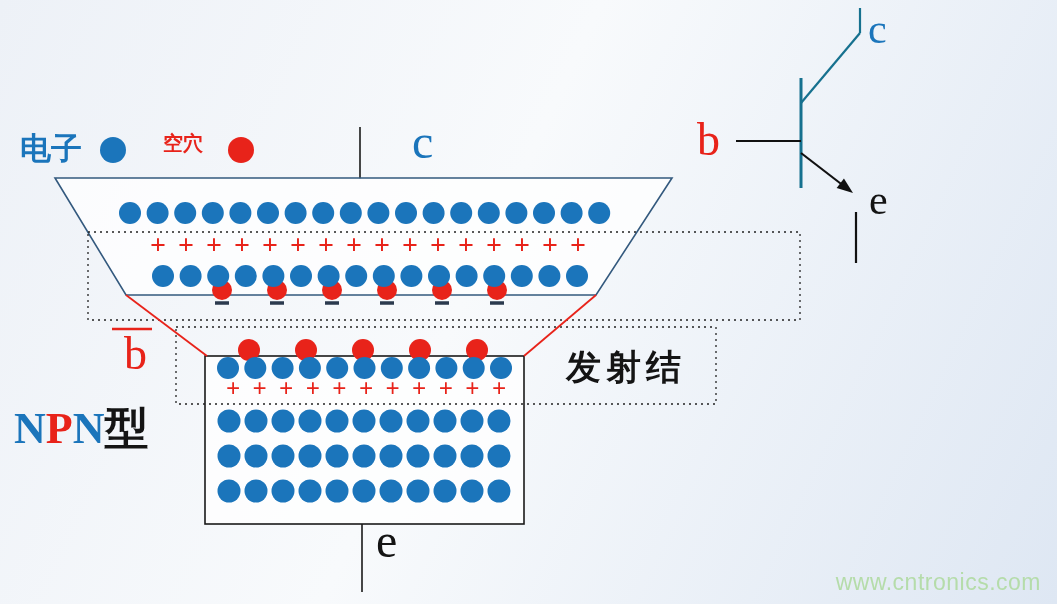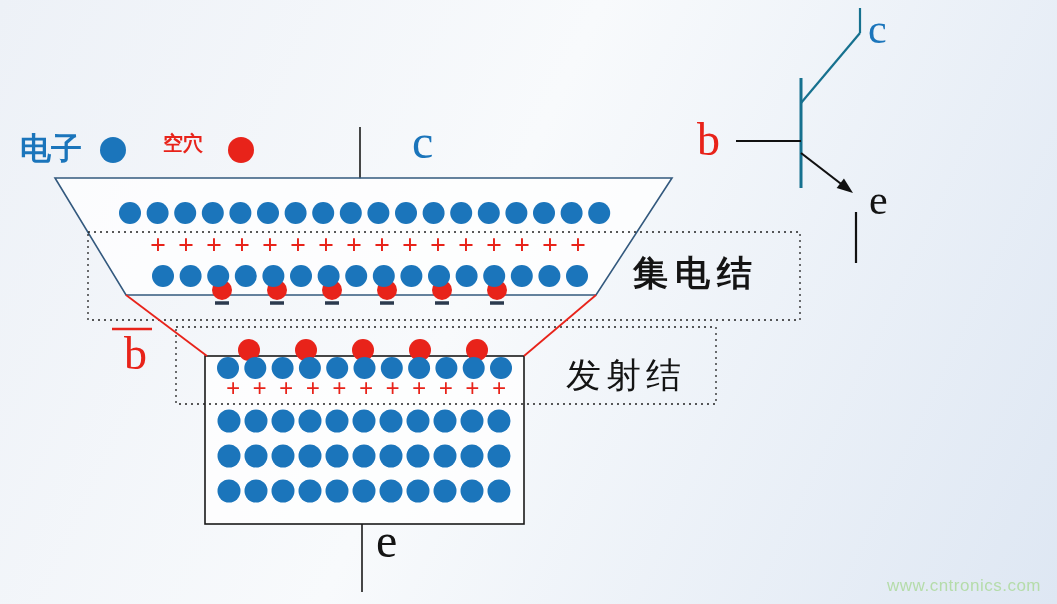--- a/index.html
+++ b/index.html
@@ -7,34 +7,34 @@
     position: relative; width: 1057px; height: 604px; overflow: hidden;
     background: linear-gradient(115deg, #edf1f7 0%, #f8fafc 45%, #dee7f3 100%);
     font-family: "Liberation Serif", "DejaVu Serif", serif;
   }
   svg.canvas { position: absolute; left: 0; top: 0; }
   .lbl { position: absolute; line-height: 1; white-space: nowrap; }
   .legend-electron { left: 20px;  top: 133px; font-size: 31px; font-weight: 700; color: #1b75bb; }
   .legend-hole     { left: 163px; top: 133px; font-size: 20px; font-weight: 700; color: #e8231a; }
   .term-c { left: 412px; top: 118px; font-size: 48px; color: #1b75bb; }
   .jn-c   { left: 633px; top: 256px; font-size: 35px; color: #141414; letter-spacing: 7px; font-weight: 600; }
-  .jn-e   { left: 566px; top: 358px; font-size: 35px; color: #141414; letter-spacing: 5px; font-weight: 400; }
+  .jn-e   { left: 566px; top: 350px; font-size: 35px; color: #141414; letter-spacing: 5px; font-weight: 700; }
   .term-b { left: 124px; top: 331px; font-size: 46px; color: #e8231a; }
   .npn    { left: 14px;  top: 407px; font-size: 44px; font-weight: 700; }
   .npn .n { color: #1b75bb; }
   .npn .p { color: #e8231a; }
   .npn .t { color: #141414; font-weight: 600; }
   .term-e { left: 376px; top: 517px; font-size: 48px; color: #141414; }
   .sym-c  { left: 868px; top: 8px;   font-size: 42px; color: #1b75bb; }
   .sym-b  { left: 697px; top: 117px; font-size: 46px; color: #e8231a; }
   .sym-e  { left: 869px; top: 179px; font-size: 42px; color: #141414; }
   .watermark {
     position: absolute; right: 16px; bottom: 8px;
     font-family: "Liberation Sans", "DejaVu Sans", sans-serif;
-    font-size: 17px; color: #b5dcaa; letter-spacing: 0.5px;
+    font-size: 23px; color: #b5dcaa; letter-spacing: 0.5px;
   }
   .dotted { fill: none; stroke: #222; stroke-width: 1.3; stroke-dasharray: 2 4; }
   .blk  { stroke: #1a1a1a; stroke-width: 1.6; }
   .blk2 { stroke: #111;    stroke-width: 2.2; }
   #plus-layer text { font-family: "Liberation Serif", "DejaVu Serif", serif; }
 </style>
 </head>
 <body>
 
 <div class="stage">
@@ -196,24 +196,26 @@
       <line x1="801" y1="153" x2="849" y2="190" class="blk2"></line>
       <polygon points="0,0 -16,-6 -16,6" transform="translate(853,193) rotate(37.5)" fill="#111"></polygon>
       <line x1="856" y1="212" x2="856" y2="263" class="blk2"></line>
     </g>
   </svg>
 
   <div class="lbl legend-electron">电子</div>
   <div class="lbl legend-hole">空穴</div>
 
   <div class="lbl term-c">c</div>
-  <div class="lbl jn-c">集电结</div>
   <div class="lbl term-b">b</div>
   <div class="lbl jn-e">发射结</div>
   <div class="lbl term-e">e</div>
 
+  <div class="lbl npn">
+    <span class="n">N</span><span class="p">P</span><span class="n">N</span><span class="t">型</span>
+  </div>
 
   <div class="lbl sym-c">c</div>
   <div class="lbl sym-b">b</div>
   <div class="lbl sym-e">e</div>
 
   <div class="watermark">www.cntronics.com</div>
 </div>
 
 </body></html>

